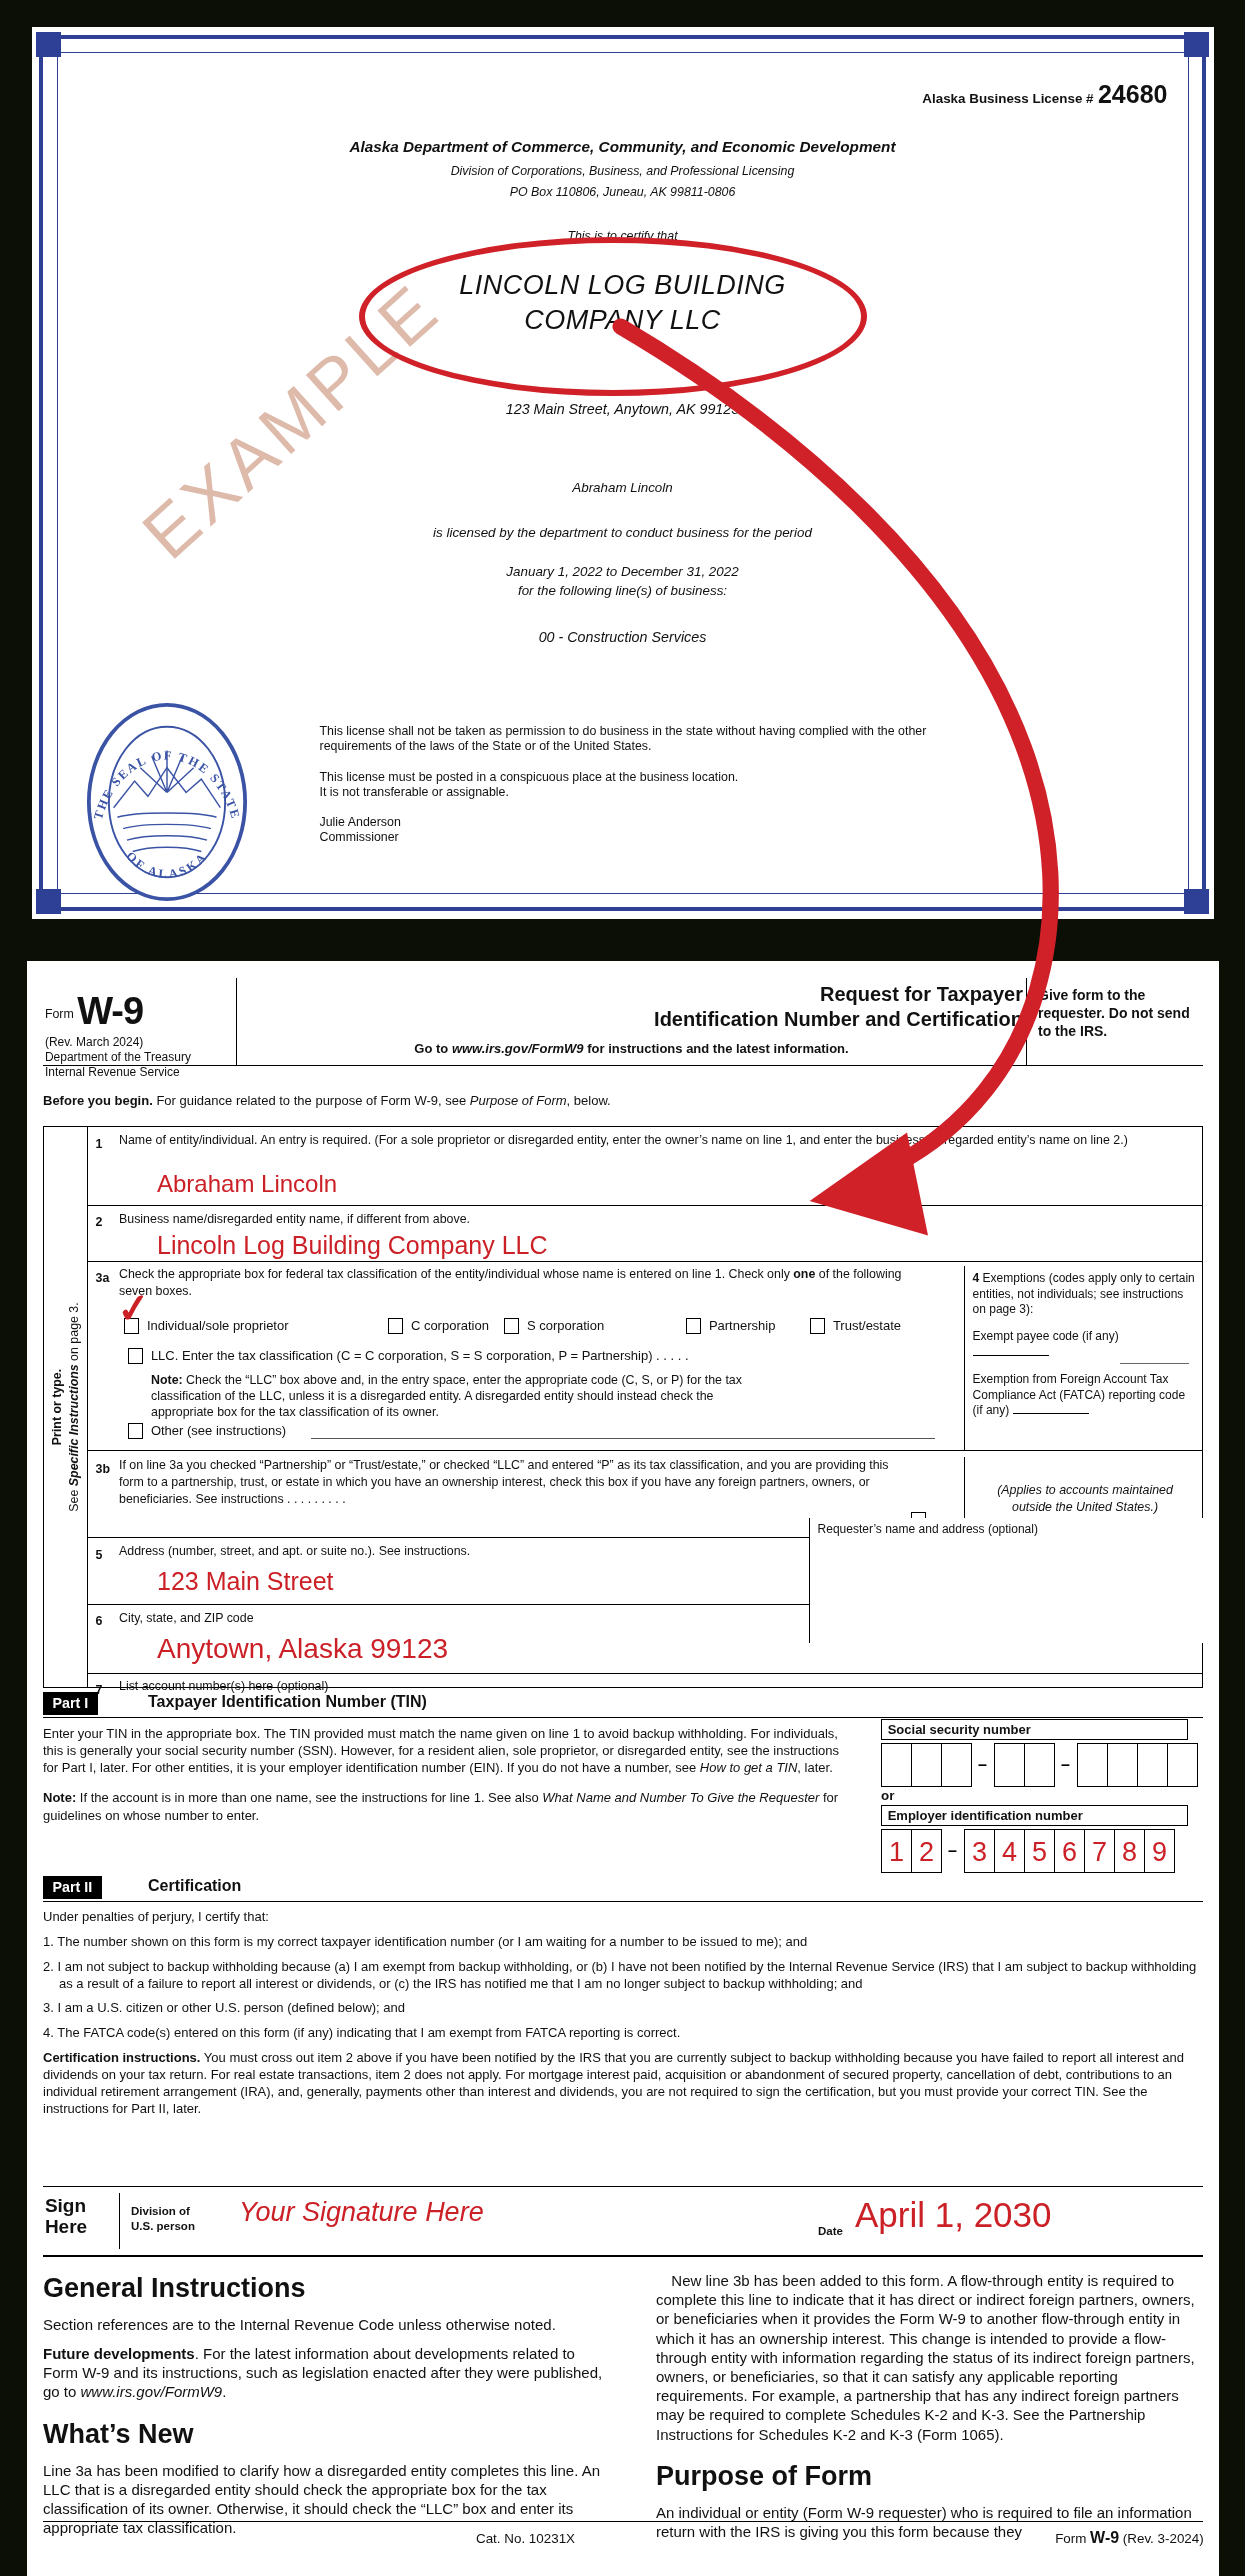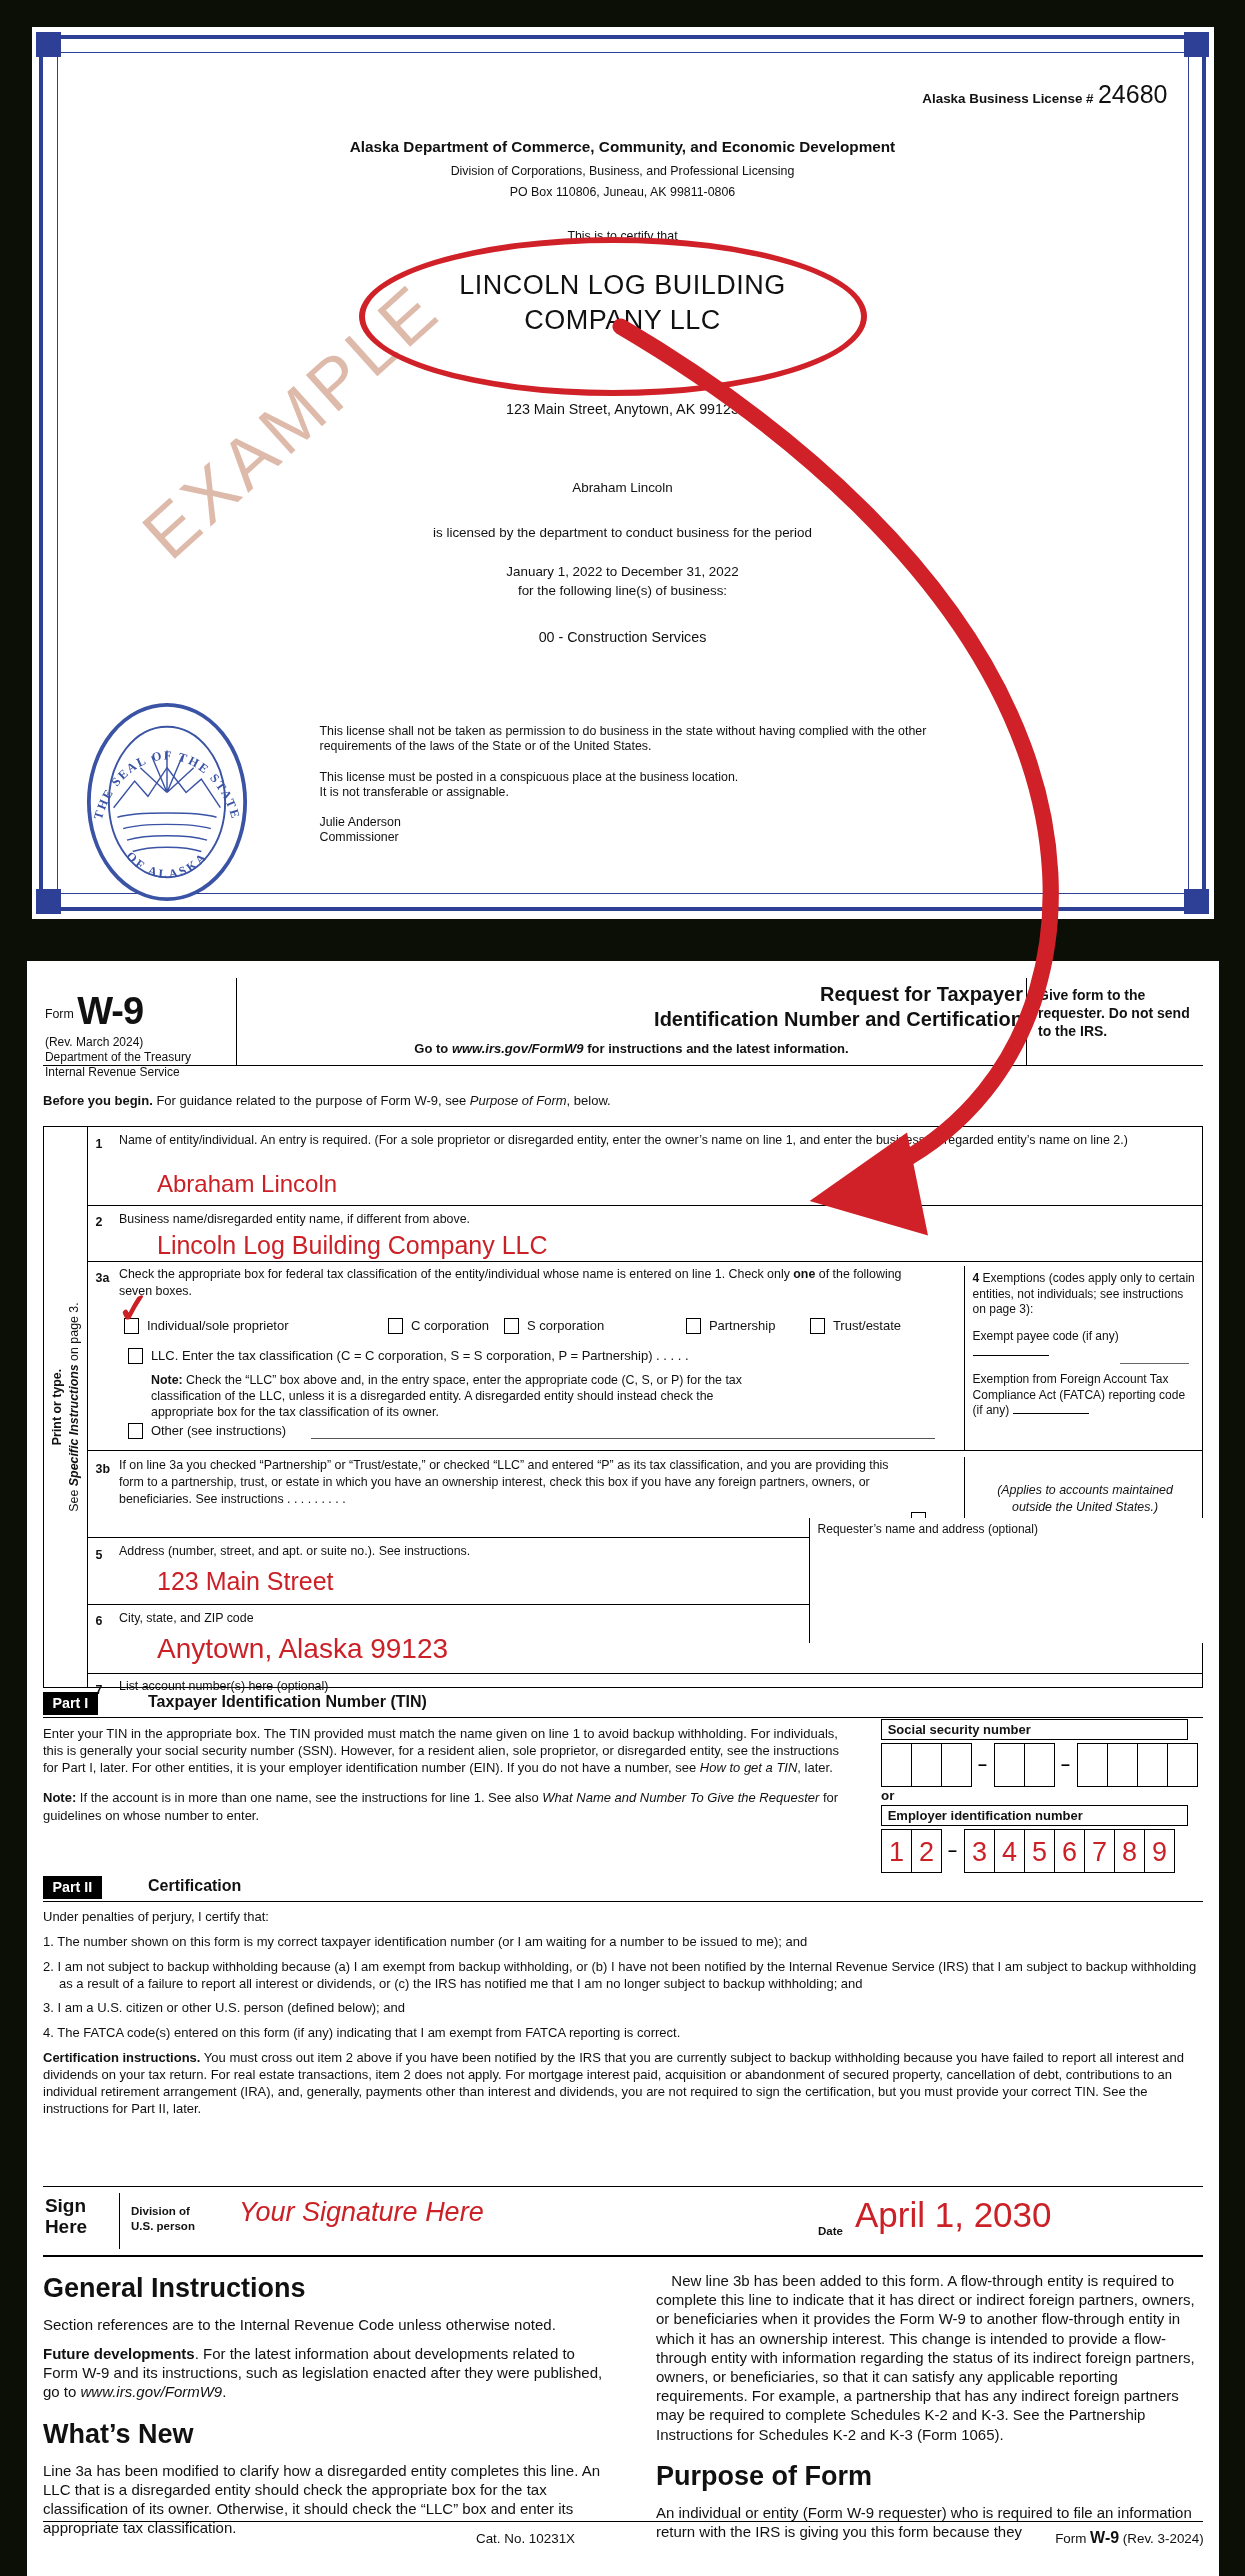--- a/index.html
+++ b/index.html
@@ -7,22 +7,22 @@
         font-family:"Liberation Sans",sans-serif;overflow:hidden;color:#111;}
   
   .license{position:absolute;left:31.5px;top:27px;width:1182px;height:892px;background:#fff;}
   .lb-thick{position:absolute;left:7.6px;right:7.6px;top:7.6px;bottom:7.6px;border:4.8px solid #2e3f96;}
   .lb-thin{position:absolute;left:25px;right:25px;top:25px;bottom:25px;border:1.9px solid #2e3f96;}
   .lb-sq{position:absolute;width:25px;height:25px;background:#2e3f96;}
   .sq-tl{left:4.8px;top:4.8px}.sq-tr{right:4.8px;top:4.8px}.sq-bl{left:4.8px;bottom:4.8px}.sq-br{right:4.8px;bottom:4.8px}
   .lic-content{position:absolute;inset:0;z-index:2;}
   .lic-num{position:absolute;right:46px;top:53px;}
   .lic-num .lbl{font-weight:bold;font-size:13.4px;}
-  .lic-num .num{font-weight:normal;font-size:25px;}
-  .lic-center{position:absolute;left:0;right:0;text-align:center;}
+  .lic-num .num{font-weight:bold;font-size:25px;}
+  .lic-center{position:absolute;left:0;right:0;text-align:center;font-style:italic;}
   .dept{top:111px;font-weight:bold;font-size:15.3px;}
   .division{top:137px;font-size:12.4px;}
   .pobox{top:158px;font-size:12.4px;}
   .certify{top:202px;font-size:12.4px;}
   .company{top:241px;font-size:27px;line-height:35px;letter-spacing:0.5px;}
   .lic-addr{top:374px;font-size:14.3px;}
   .ownedby{top:416px;font-size:12.4px;}
   .owner{top:453px;font-size:13.4px;}
   .licensedline{top:498px;font-size:13.4px;}
   .period1{top:537px;font-size:13.4px;}

